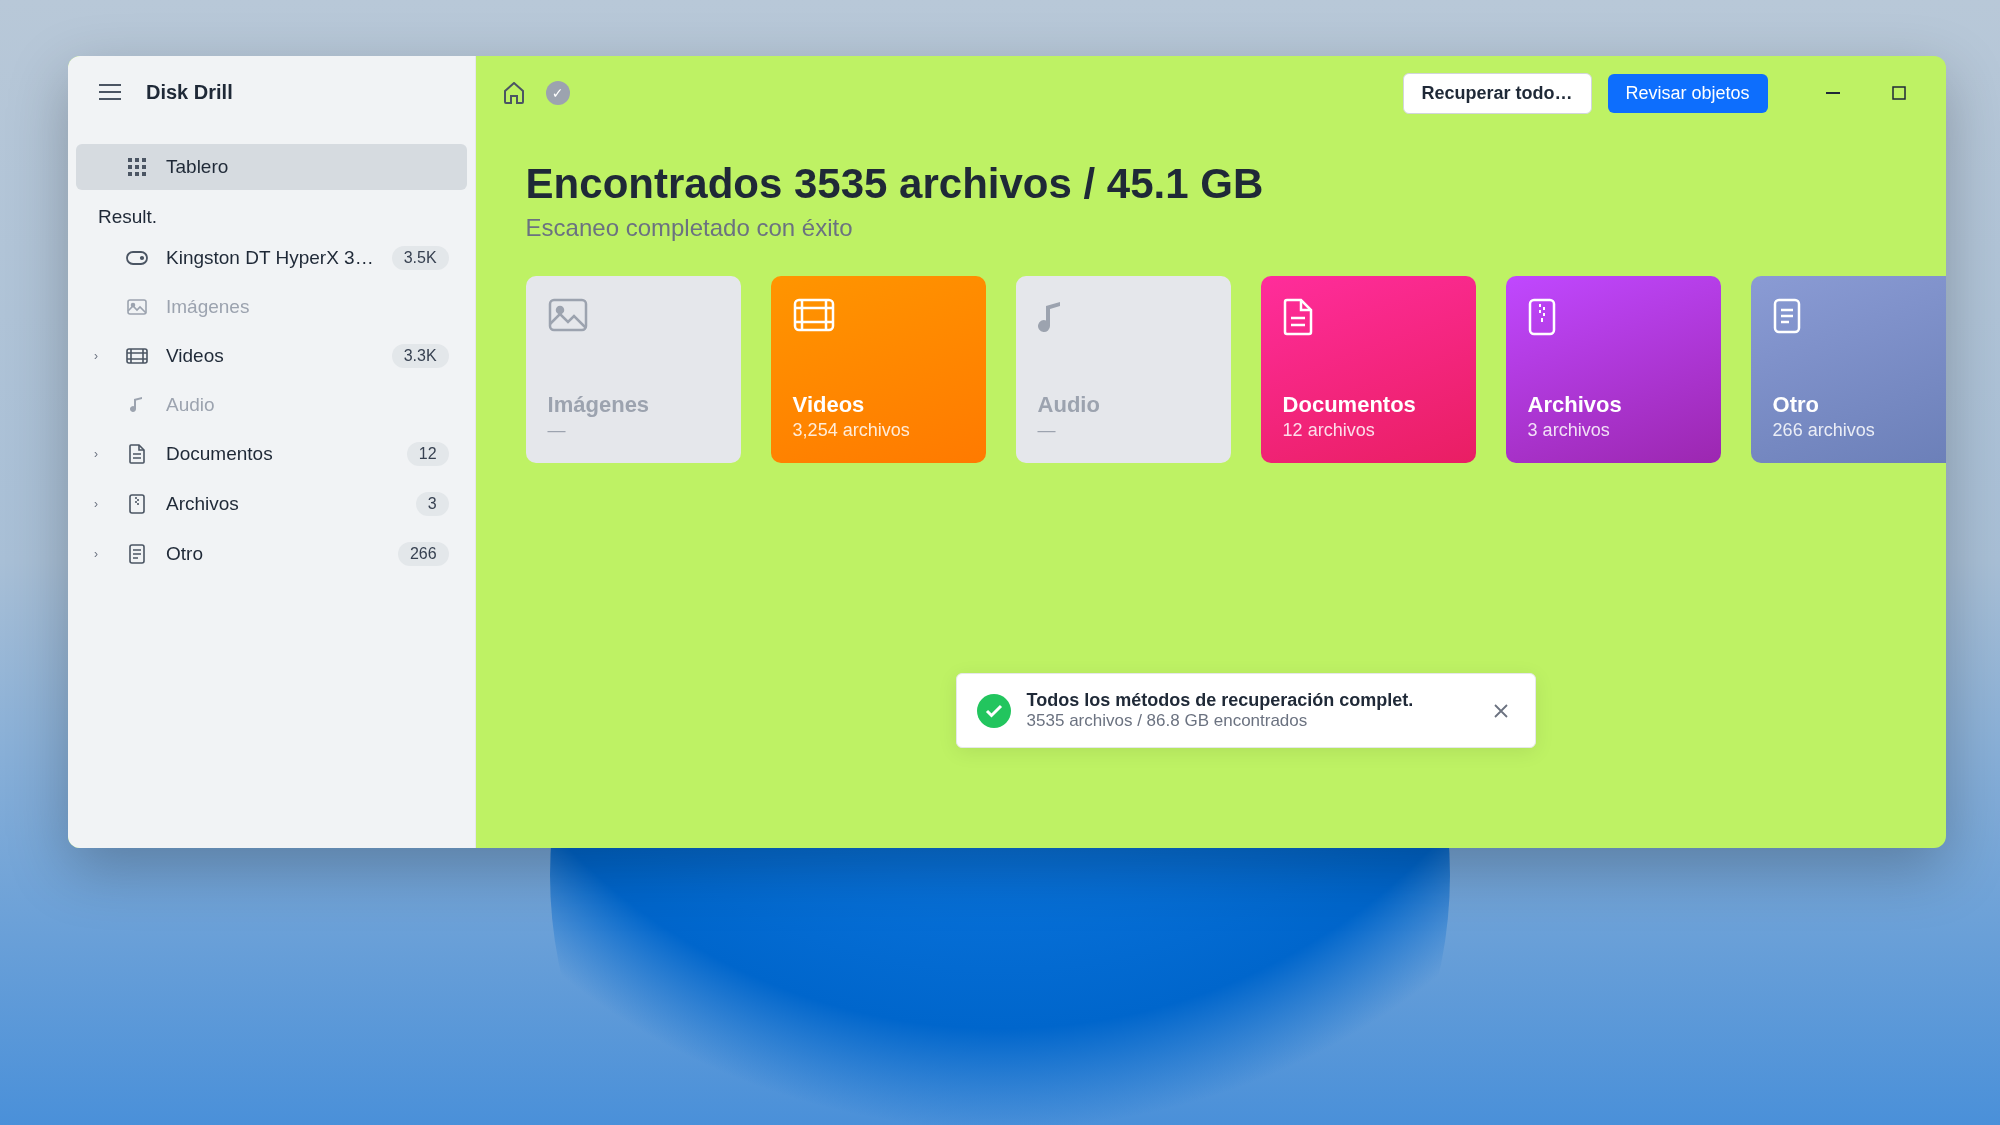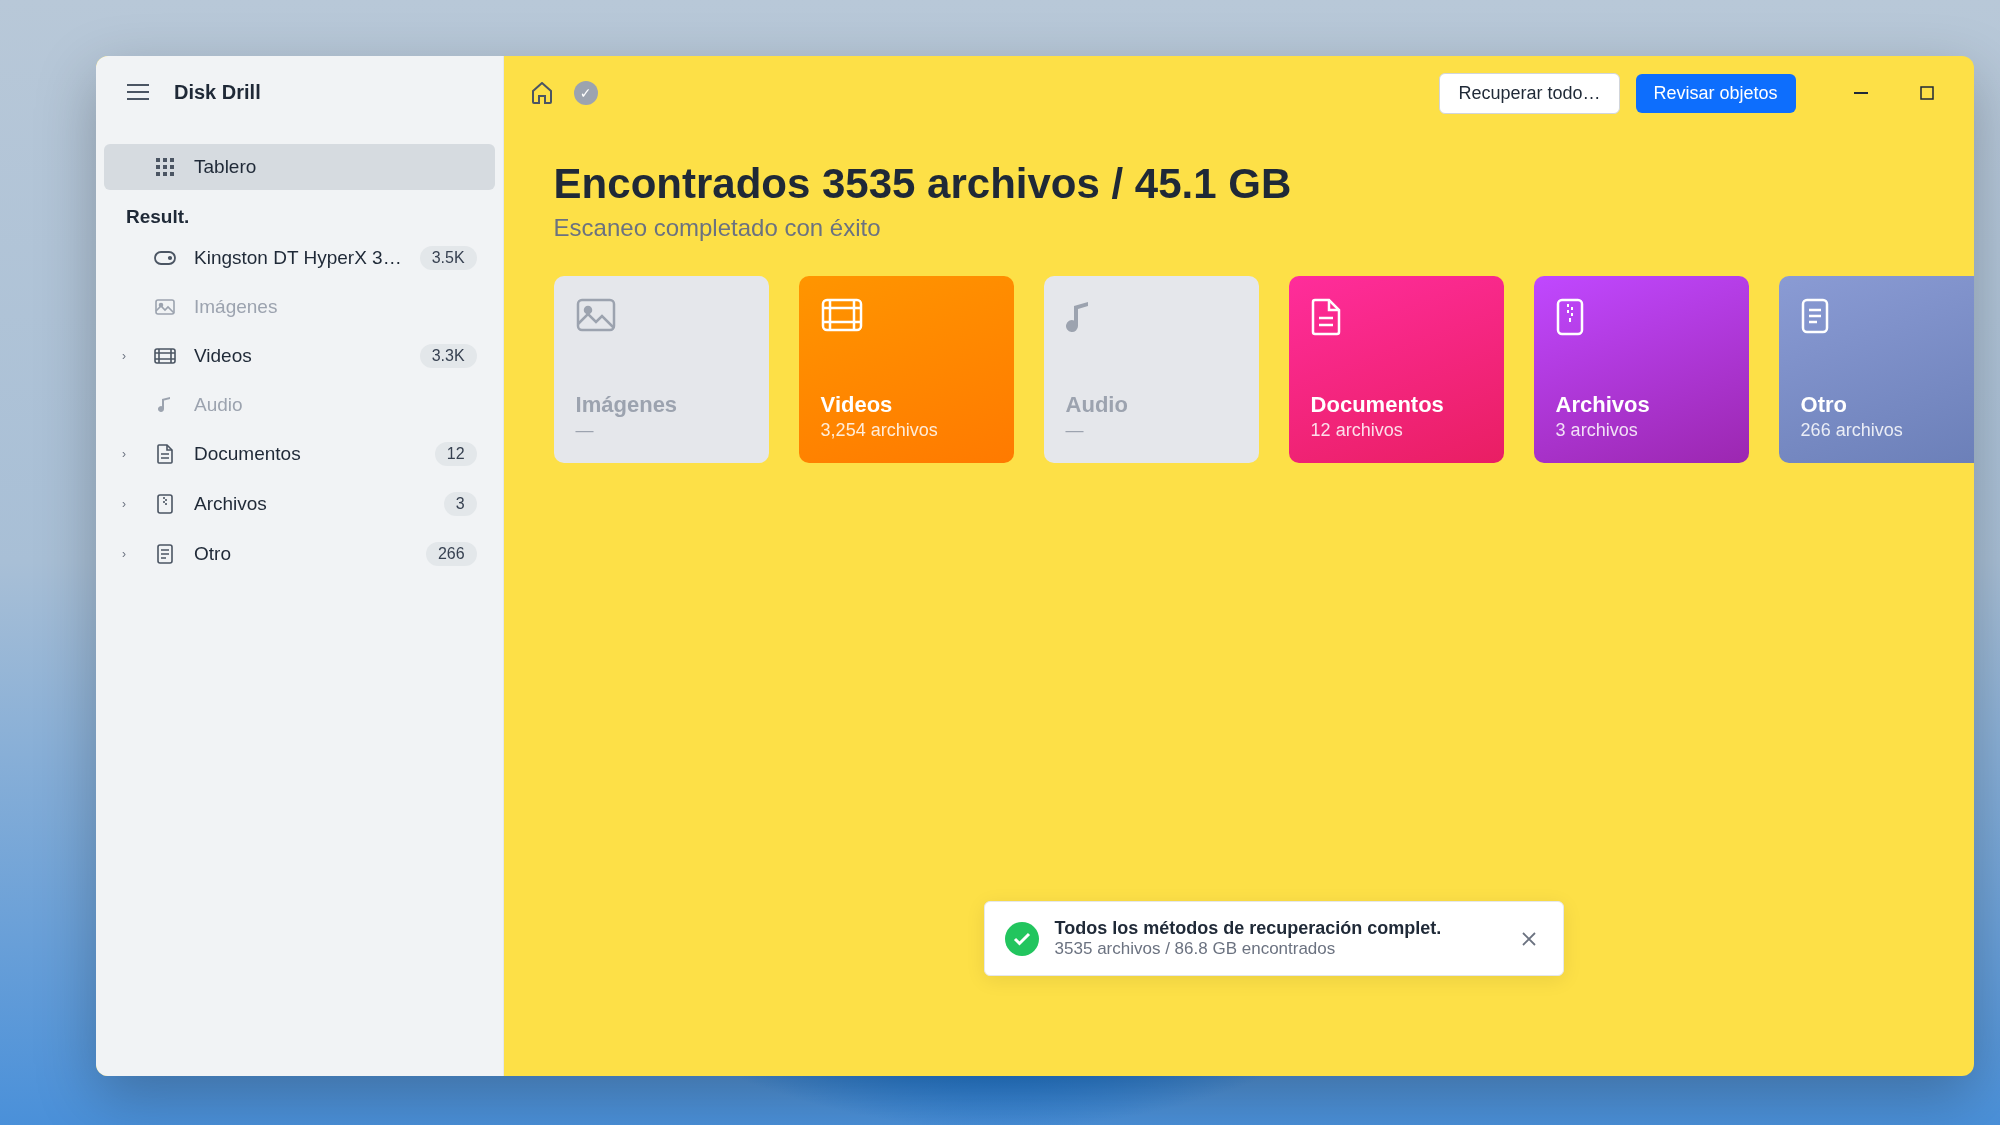--- a/index.html
+++ b/index.html
@@ -14,27 +14,26 @@
   position: absolute;
   bottom: -200px; left: 50%;
   transform: translateX(-50%);
   width: 900px; height: 900px;
   background: radial-gradient(circle at center top, #1e90ff 0%, #0066cc 60%, transparent 70%);
   border-radius: 50%;
 }
 .app-window {
   position: absolute;
   top: 56px; left: 68px;
-  width: 1878px; height: 1020px;
-  background: #fde047;
+  width: 1878px; height: 792px;
+  background: #bef264;
   border-radius: 12px;
   box-shadow: 0 20px 60px rgba(0,0,0,.25);
   display: flex;
   overflow: hidden;
-  margin-left: 28px;
 }
 .sidebar {
   width: 408px;
   background: #f1f3f5;
   display: flex;
   flex-direction: column;
   border-right: 1px solid #e5e7eb;
 }
 .sidebar-header {
   display: flex;
@@ -84,21 +83,21 @@
 .sidebar-item.disabled .item-icon { color: #9ca3af; }
 .sidebar-item .count {
   background: #e3e7ea;
   padding: 3px 12px;
   border-radius: 14px;
   font-size: 16px;
   color: #374151;
 }
 .section-label {
   font-size: 19px;
-  font-weight: 700;
+  font-weight: 400;
   color: #1f2937;
   padding: 14px 22px 6px;
 }
 .sidebar-footer {
   padding: 10px;
 }
 .footer-btn {
   width: 100%;
   background: #fff;
   border: 1px solid #d1d5db;
@@ -143,20 +142,21 @@
   padding: 9px 18px;
   font-size: 18px;
   border-radius: 6px;
   cursor: pointer;
   border: none;
 }
 .btn-outline {
   background: #fff;
   border: 1px solid #d1d5db;
   color: #1f2937;
+  font-weight: bold;
 }
 .btn-primary {
   background: #0d6efd;
   color: #fff;
 }
 .window-controls {
   display: flex;
   gap: 8px;
   margin-left: 20px;
 }

